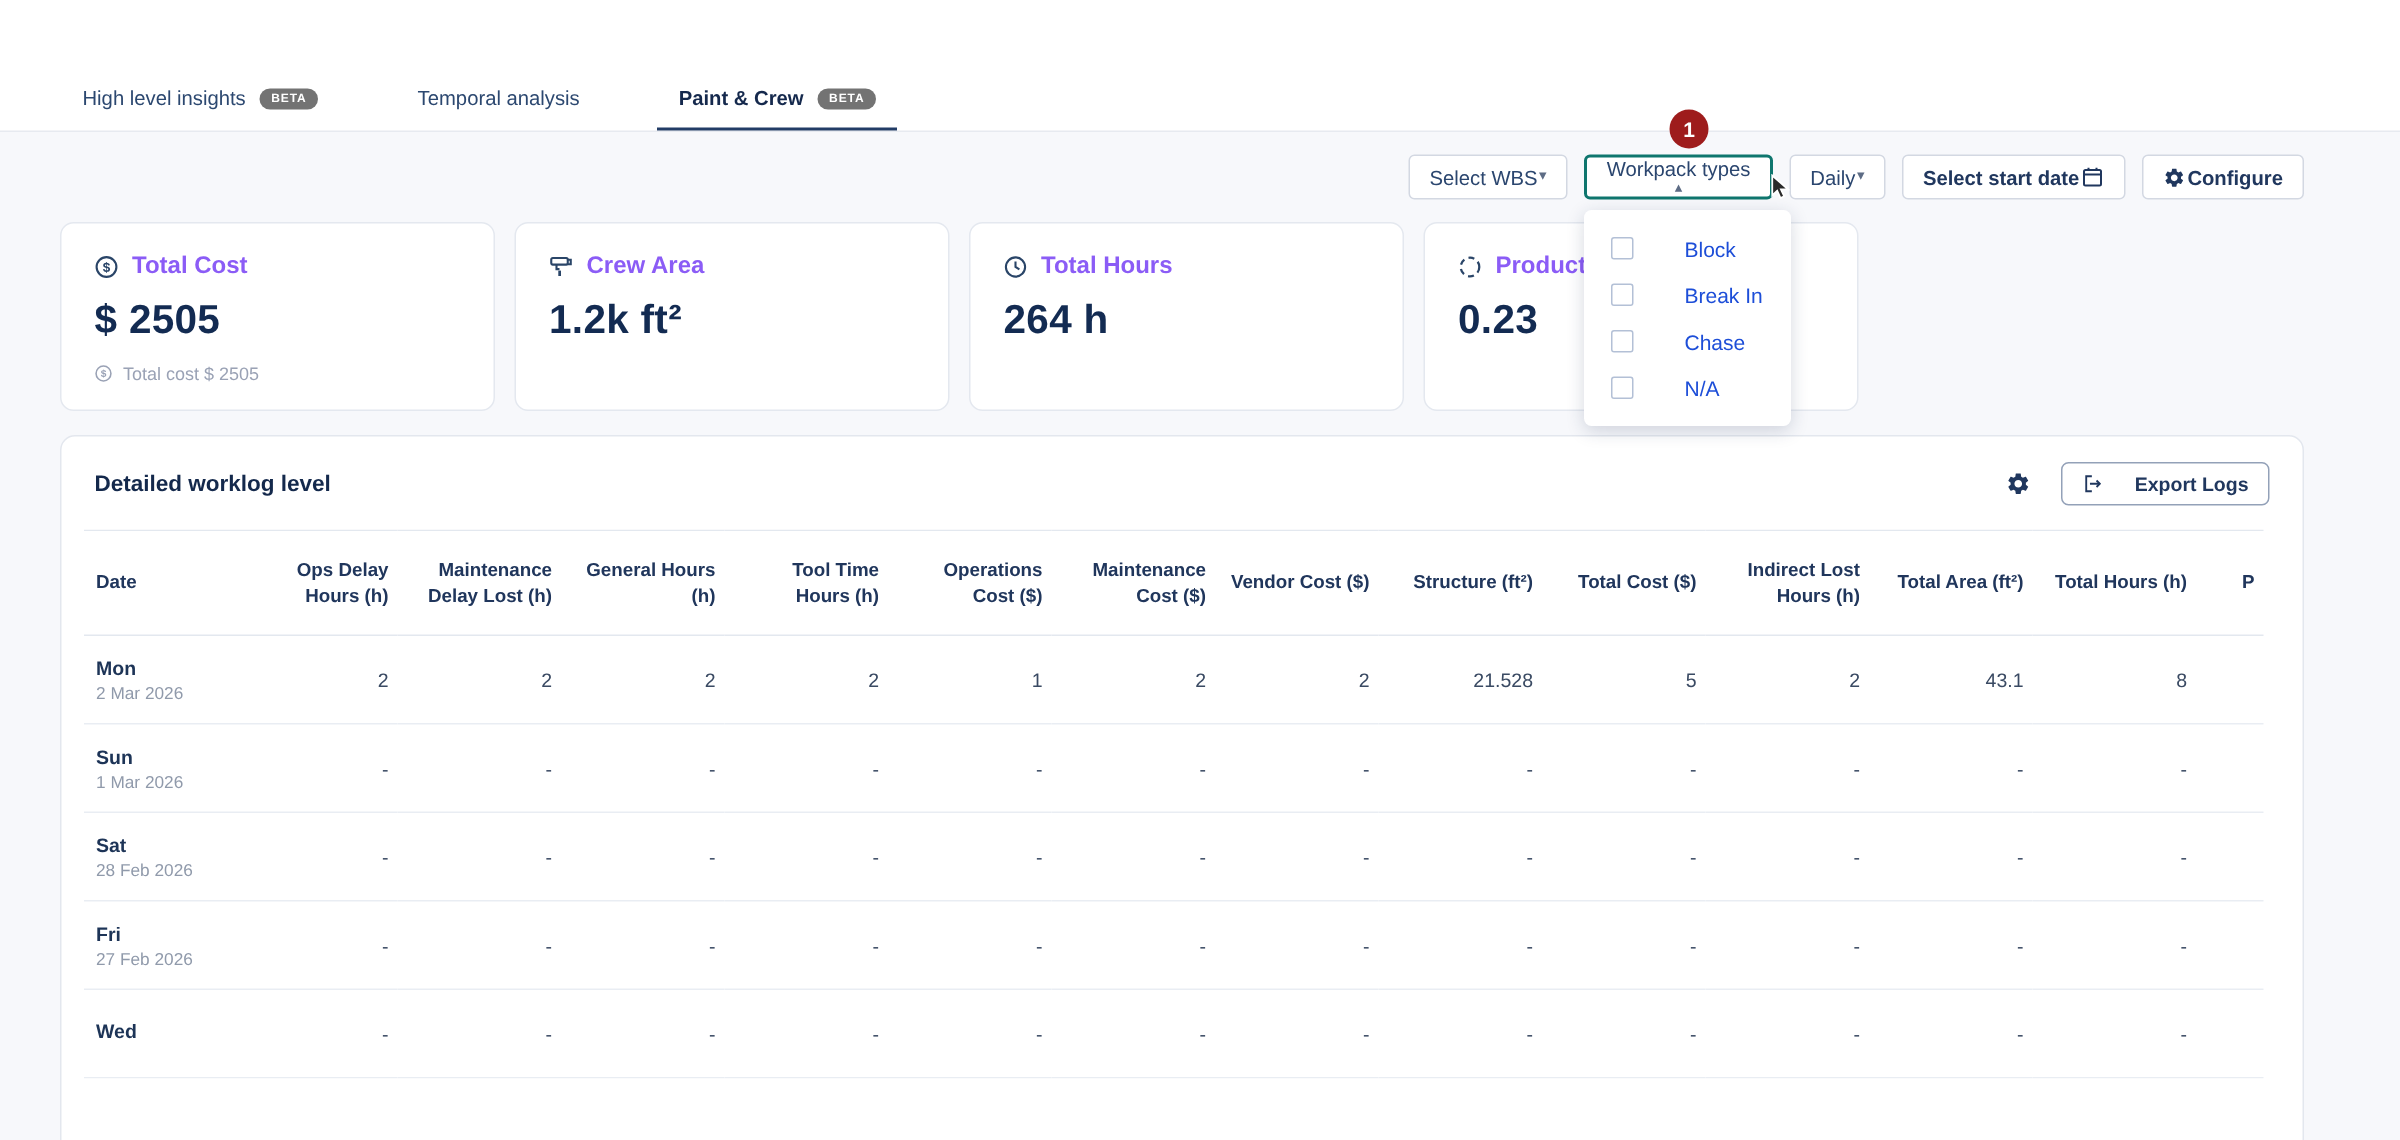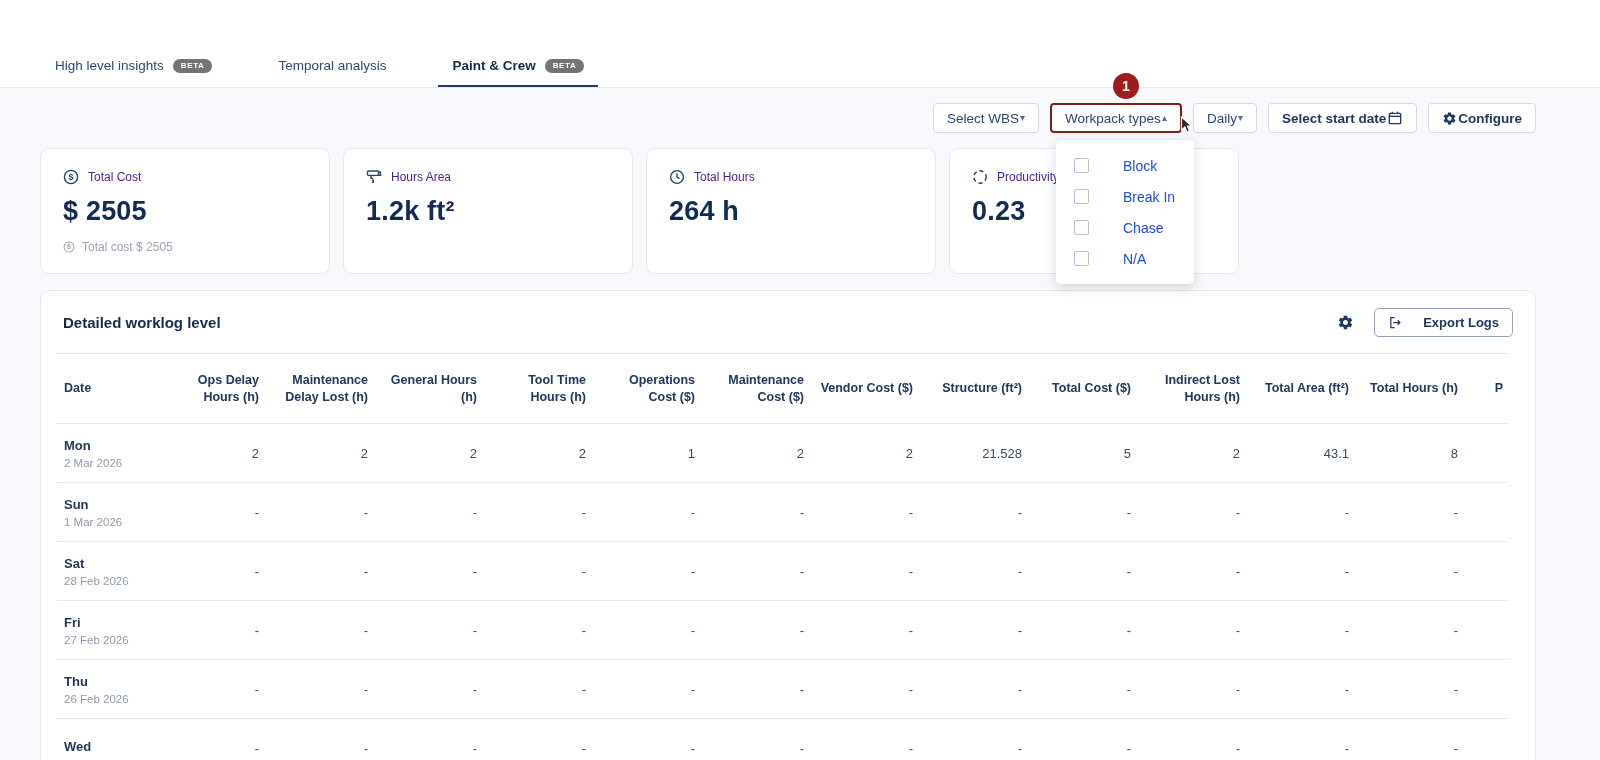--- a/index.html
+++ b/index.html
@@ -26,21 +26,21 @@
                 padding:3px 8px; border-radius:9px; line-height:1; }
 
   
   .controls { position:absolute; top:103px; right:64px; display:flex; gap:11px; align-items:center; }
   .btn {
     height:30px; background:#fff; border:1px solid #d3d8e2; border-radius:4px;
     display:flex; align-items:center; gap:1px; padding:0 13px;
     font-size:13.5px; color:#2b466f; white-space:nowrap;
   }
   .btn.bold { font-weight:bold; color:#20375e; }
-  .btn.focused { border:2px solid #7f1d1d; }
+  .btn.focused { border:2px solid #0f766e;flex-direction:column; }
   .chevron { font-size:10px; color:#5d6c85; line-height:1; }
   .step-badge {
     position:absolute; left:1113px; top:73px; width:26px; height:26px; border-radius:50%;
     background:#9e1c1c; color:#fff; font-weight:bold; font-size:14px;
     display:flex; align-items:center; justify-content:center; z-index:40;
   }
   .cursor { position:absolute; left:1180px; top:116px; z-index:50; }
 
   
   .menu {
@@ -52,21 +52,21 @@
   .checkbox { width:15px; height:15px; border:1.5px solid #b3c0d6; border-radius:2px; background:#fff; flex:none; }
   .menu-label { font-size:14px; color:#1d4ed8;margin-left:20px; }
 
   
   .kpi-row { position:absolute; top:148px; left:40px; display:flex; gap:13px; }
   .kpi-card {
     width:290px; height:126px; background:#fff; border:1px solid #e4e8ef; border-radius:9px;
     padding:20px 20px 0 22px;
   }
   .kpi-head { display:flex; align-items:center; gap:9px; }
-  .kpi-label { font-size:12px; color:#4c1d95; font-weight:400; }
+  .kpi-label { font-size:16px; color:#8b5cf6; font-weight:700; }
   .kpi-value { margin-top:11px; font-size:27px; font-weight:bold; color:#132b52; letter-spacing:.2px; }
   .kpi-sub { margin-top:13px; display:flex; align-items:center; gap:7px; font-size:12px; color:#9aa2b5; }
 
   
   .report-card {
     position:absolute; top:290px; left:40px; width:1496px; height:620px;
     background:#fff; border:1px solid #e3e7ee; border-radius:10px; overflow:hidden;
   }
   .report-head { height:62px; display:flex; align-items:center; justify-content:space-between; padding:0 22px; }
   .report-title { font-size:15px; font-weight:bold; color:#14294c; }
@@ -174,21 +174,21 @@
   <div class="kpi-card">
     <div class="kpi-head">
       <span>
         <svg width="16" height="16" viewBox="0 0 16 16" fill="none" stroke="#2a4568" stroke-width="1.4">
           <rect x="1.5" y="2" width="11" height="4.4" rx="1"></rect>
           <path d="M12.5 3.2 h2 v3 h-2"></path>
           <path d="M5 6.4 v3 h2"></path>
           <rect x="6.2" y="10.4" width="1.8" height="3.6" fill="#2a4568" stroke="none"></rect>
         </svg>
       </span>
-      <span class="kpi-label">Hours Area</span>
+      <span class="kpi-label">Crew Area</span>
     </div>
     <div class="kpi-value">1.2k ft²</div>
   </div>
 
   <div class="kpi-card">
     <div class="kpi-head">
       <span>
         <svg width="16" height="16" viewBox="0 0 16 16" fill="none" stroke="#2a4568" stroke-width="1.4">
           <circle cx="8" cy="8" r="6.4"></circle>
           <path d="M8 4.4 V8 L10.6 9.6"></path>
@@ -360,39 +360,20 @@
             <td class="num">-</td>
             <td class="num">-</td>
             <td class="num">-</td>
             <td class="num">-</td>
             <td class="num">-</td>
             <td class="num">-</td>
             <td class="num"></td>
           </tr>
           <tr>
             <td>
-              <div class="cell-day">Thu</div>
-              <div class="cell-date">26 Feb 2026</div>
-            </td>
-            <td class="num">-</td>
-            <td class="num">-</td>
-            <td class="num">-</td>
-            <td class="num">-</td>
-            <td class="num">-</td>
-            <td class="num">-</td>
-            <td class="num">-</td>
-            <td class="num">-</td>
-            <td class="num">-</td>
-            <td class="num">-</td>
-            <td class="num">-</td>
-            <td class="num">-</td>
-            <td class="num"></td>
-          </tr>
-          <tr>
-            <td>
               <div class="cell-day">Wed</div>
               <div class="cell-date"></div>
             </td>
             <td class="num">-</td>
             <td class="num">-</td>
             <td class="num">-</td>
             <td class="num">-</td>
             <td class="num">-</td>
             <td class="num">-</td>
             <td class="num">-</td>

